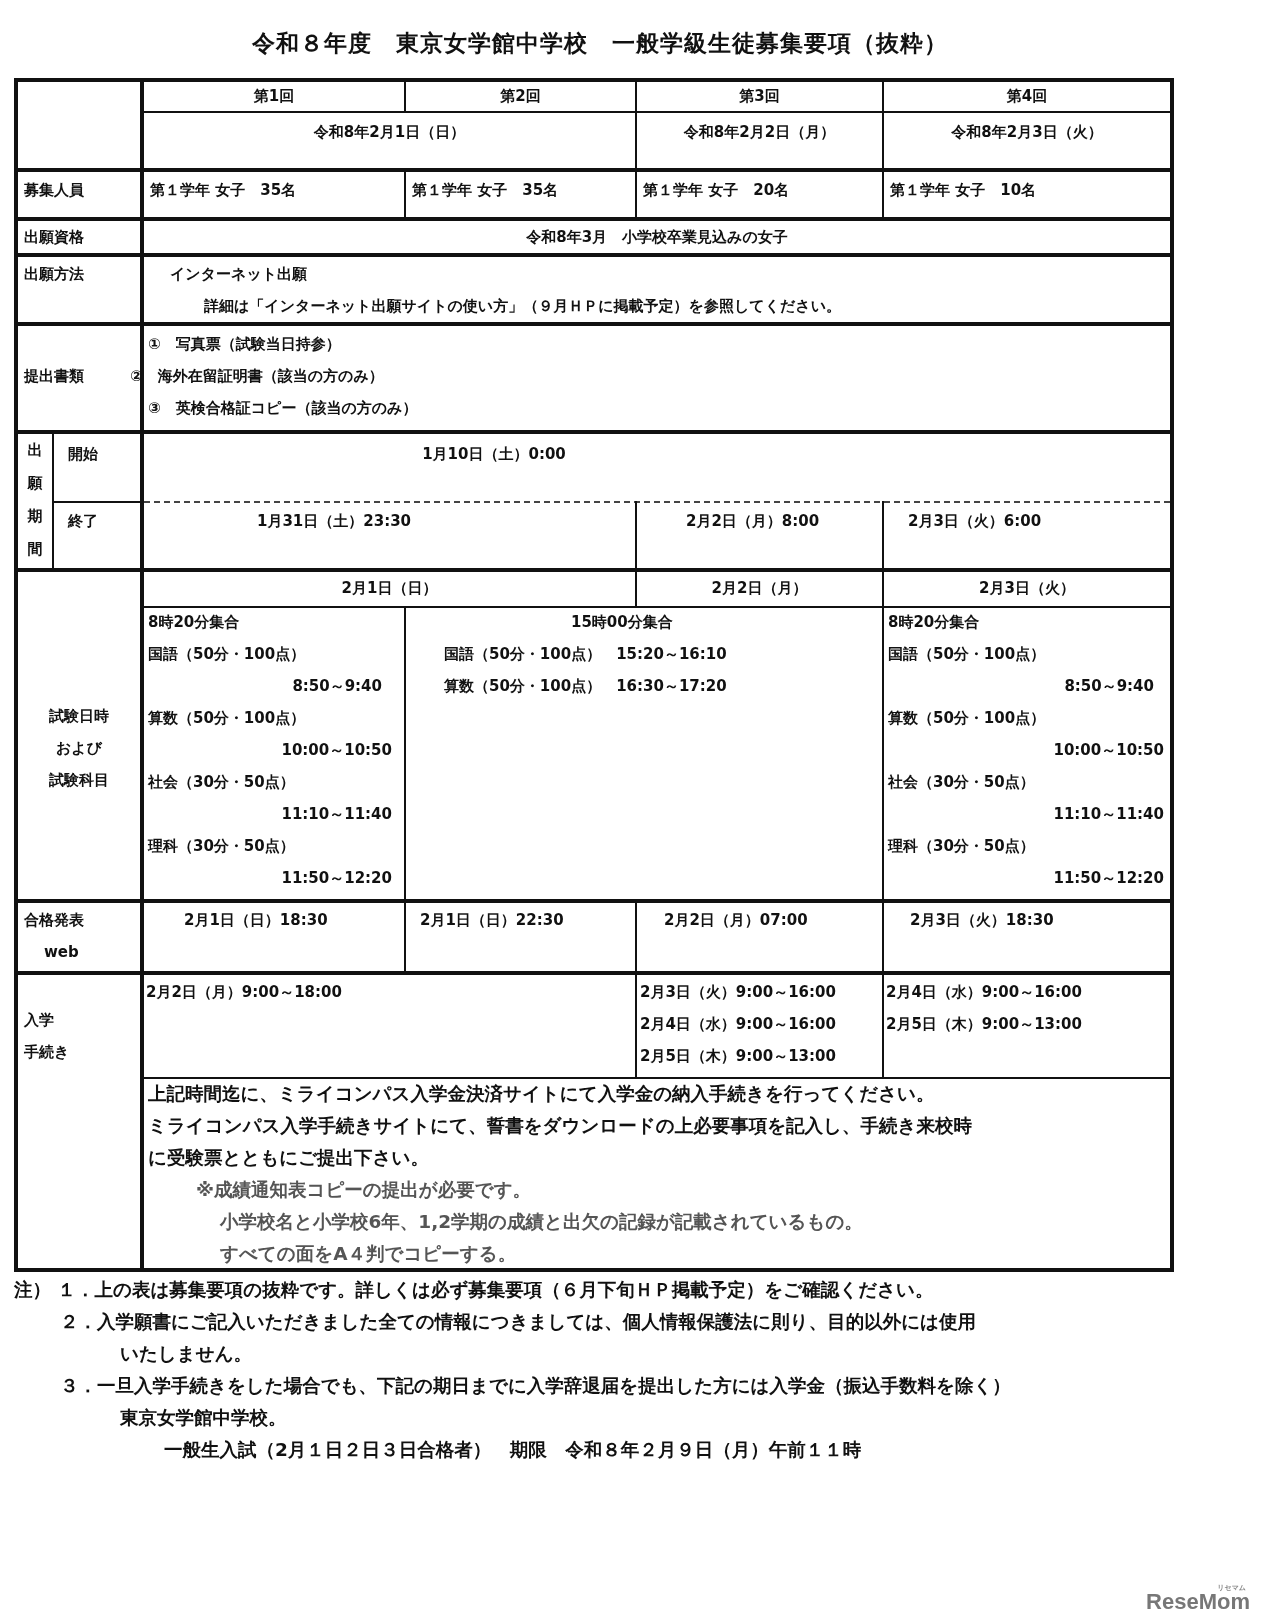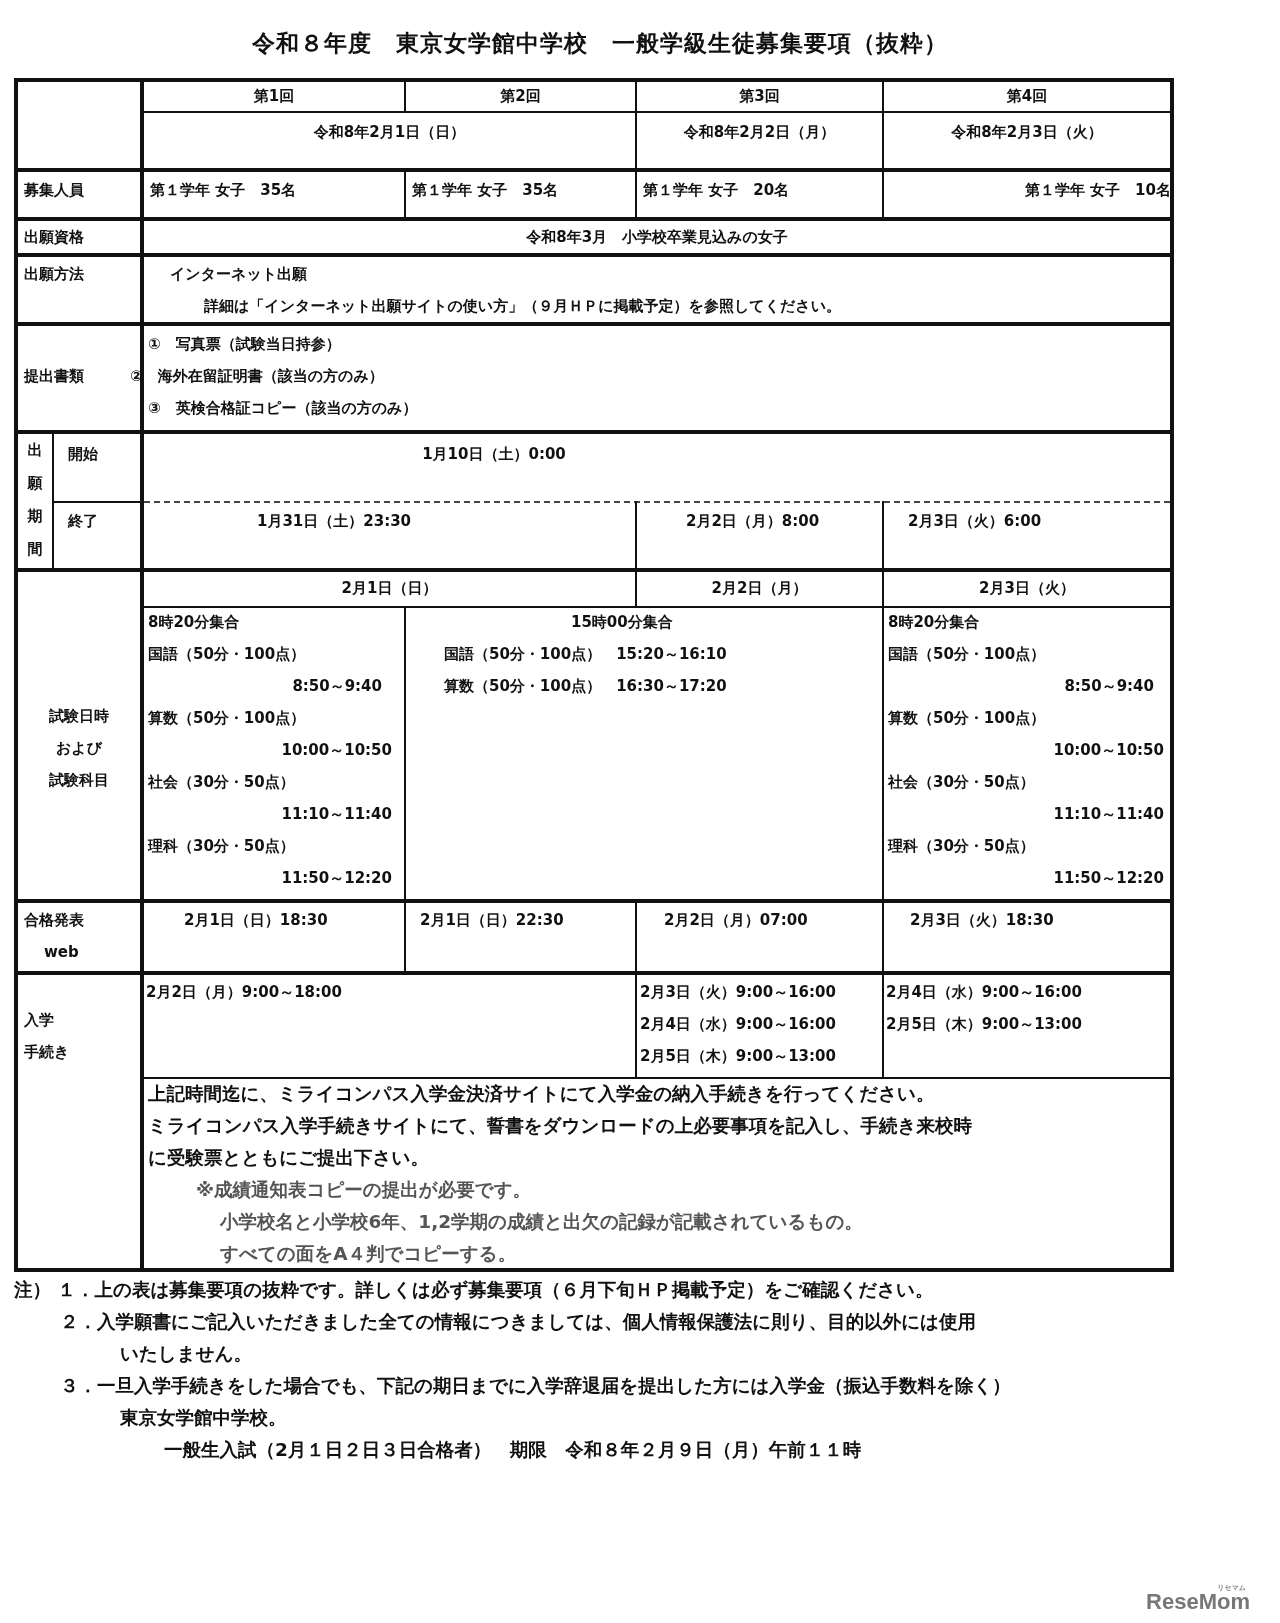--- a/index.html
+++ b/index.html
@@ -46,21 +46,21 @@
   <div class="cell center" style="left:619px; top:34px; width:245px;">令和8年2月2日（月）</div>
   <div class="cell center" style="left:866px; top:34px; width:286px;">令和8年2月3日（火）</div>
 
   <div class="hline" style="left:0; top:86px; width:1152px; height:4px;"></div>
 
   <div class="cell lbl" style="left:0; top:92px; width:122px;">募集人員</div>
   <div class="vline" style="left:386px; top:90px; width:2px; height:45px;"></div>
   <div class="cell lbl" style="left:126px; top:92px; width:260px;">第１学年 女子　35名</div>
   <div class="cell lbl" style="left:388px; top:92px; width:229px;">第１学年 女子　35名</div>
   <div class="cell lbl" style="left:619px; top:92px; width:245px;">第１学年 女子　20名</div>
-  <div class="cell lbl" style="left:866px; top:92px; width:287px;text-align:right;">第１学年 女子　10名</div>
+  <div class="cell lbl" style="left:866px; top:92px; width:287px;">第１学年 女子　10名</div>
   <div class="hline" style="left:0; top:135px; width:1152px; height:4px;"></div>
 
   <div class="cell lbl" style="left:0; top:139px; width:122px;">出願資格</div>
   <div class="cell center" style="left:126px; top:139px; width:1026px;">令和8年3月　小学校卒業見込みの女子</div>
   <div class="hline" style="left:0; top:171px; width:1152px; height:4px;"></div>
 
   <div class="cell lbl" style="left:0; top:176px; width:122px;">出願方法</div>
   <div class="cell" style="left:152px; top:176px; width:990px;">インターネット出願</div>
   <div class="cell" style="left:186px; top:208px; width:966px; white-space:nowrap;">詳細は「インターネット出願サイトの使い方」（９月ＨＰに掲載予定）を参照してください。</div>
   <div class="hline" style="left:0; top:240px; width:1152px; height:4px;"></div>

